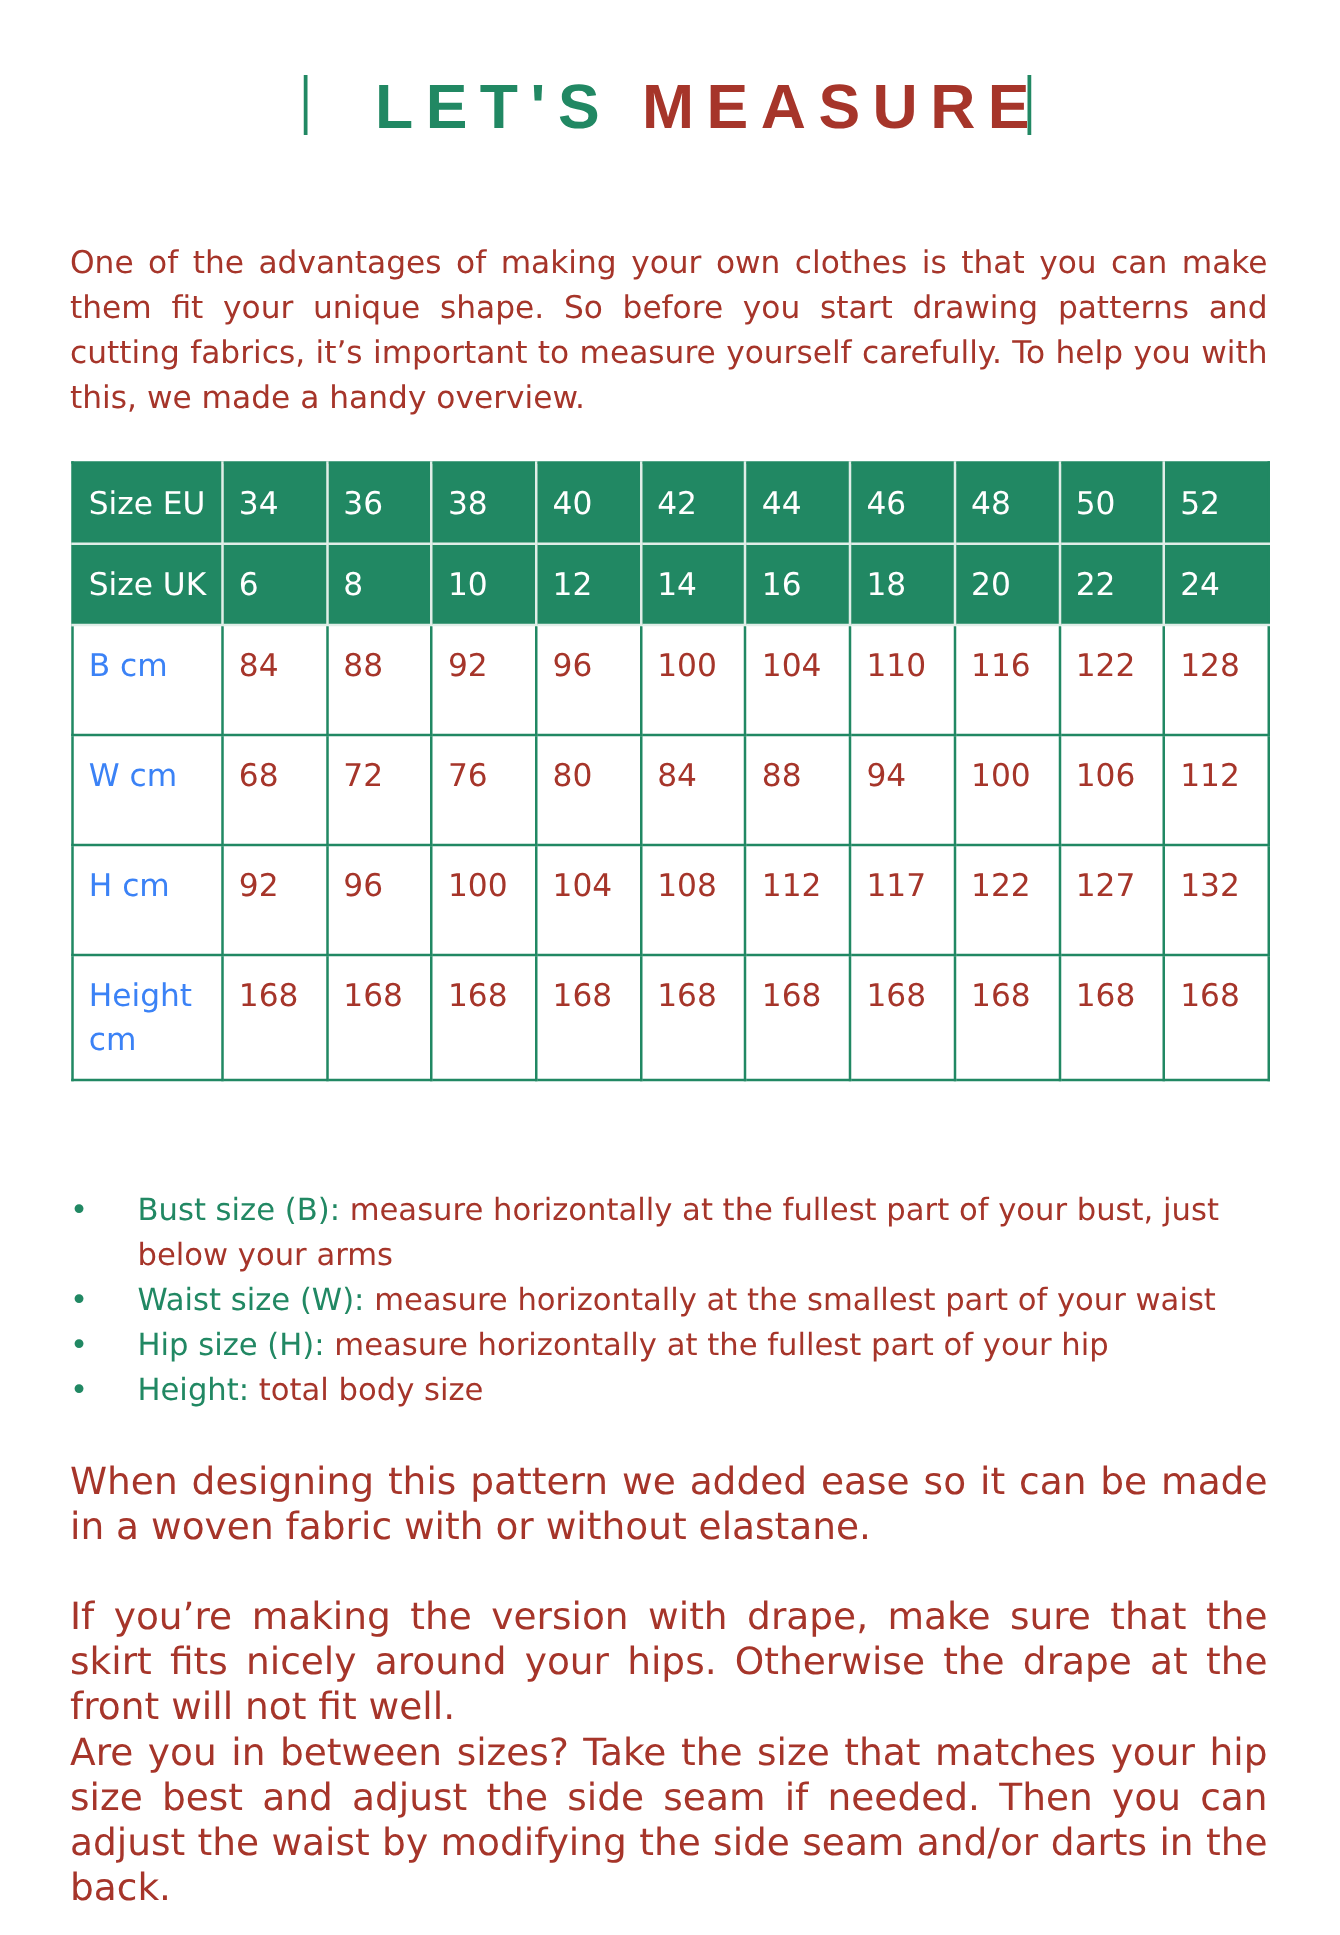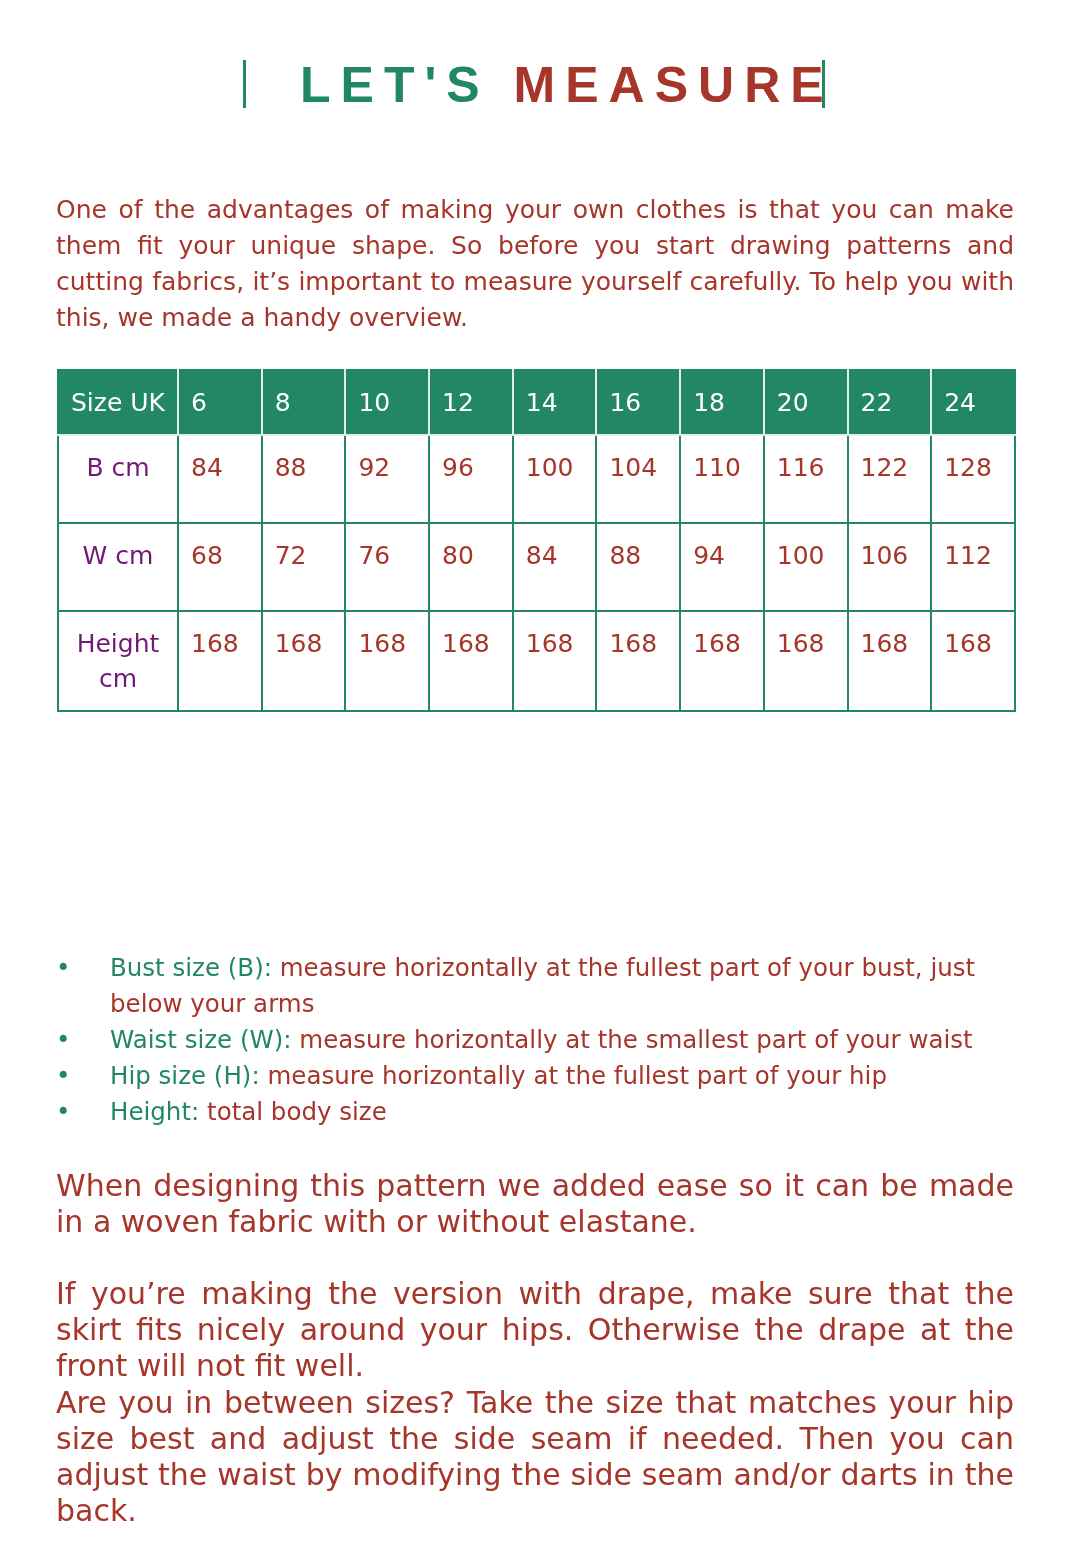--- a/index.html
+++ b/index.html
@@ -16,21 +16,21 @@
   .intro { position: absolute; left: 56px; top: 192px; width: 958px; font-size: 25px;
            line-height: 36px; text-align: justify; margin: 0; }
   table.sizes { position: absolute; left: 57px; top: 369px; width: 959px; border-collapse: collapse;
                 font-size: 25px; table-layout: fixed; }
   table.sizes td { border: 2.5px solid #218863; padding: 14px 12px; vertical-align: top; line-height: 35px; }
   table.sizes tr.head td { background: #218863; color: #ffffff; border-color: #e0eee8; }
   table.sizes tr.head td { border-top-color: #218863; }
   table.sizes tr.head td:first-child { border-left-color: #218863; }
   table.sizes tr.head td:last-child { border-right-color: #218863; }
   table.sizes tr.body td { height: 58px; }
-  table.sizes tr.body td.label { color: #701a75; text-align: center; }
+  table.sizes tr.body td.label { color: #3b82f6; }
   col.c0 { width: 120px; }
   ul.defs { position: absolute; left: 56px; top: 950px; width: 960px; margin: 0; padding: 0; list-style: none;
             font-size: 24.5px; line-height: 36px; }
   ul.defs li { position: relative; padding-left: 54px; }
   ul.defs li .bullet { position: absolute; left: 0; top: 0; color: #218863; }
   .term { color: #218863; }
   .para { position: absolute; left: 56px; width: 958px; font-size: 30px; line-height: 36px; margin: 0; text-align: justify; }
 </style>
 </head>
 <body>
@@ -54,20 +54,33 @@
       <col>
       <col>
       <col>
       <col>
       <col>
       <col>
       <col>
       <col>
     </colgroup>
   <tbody id="size-tbody">
+      <tr class="head">
+        <td class="label">Size EU</td>
+        <td>34</td>
+        <td>36</td>
+        <td>38</td>
+        <td>40</td>
+        <td>42</td>
+        <td>44</td>
+        <td>46</td>
+        <td>48</td>
+        <td>50</td>
+        <td>52</td>
+      </tr>
       <tr class="head">
         <td class="label">Size UK</td>
         <td>6</td>
         <td>8</td>
         <td>10</td>
         <td>12</td>
         <td>14</td>
         <td>16</td>
         <td>18</td>
         <td>20</td>
@@ -94,20 +107,33 @@
         <td>76</td>
         <td>80</td>
         <td>84</td>
         <td>88</td>
         <td>94</td>
         <td>100</td>
         <td>106</td>
         <td>112</td>
       </tr>
       <tr class="body">
+        <td class="label">H cm</td>
+        <td>92</td>
+        <td>96</td>
+        <td>100</td>
+        <td>104</td>
+        <td>108</td>
+        <td>112</td>
+        <td>117</td>
+        <td>122</td>
+        <td>127</td>
+        <td>132</td>
+      </tr>
+      <tr class="body">
         <td class="label">Height cm</td>
         <td>168</td>
         <td>168</td>
         <td>168</td>
         <td>168</td>
         <td>168</td>
         <td>168</td>
         <td>168</td>
         <td>168</td>
         <td>168</td>

